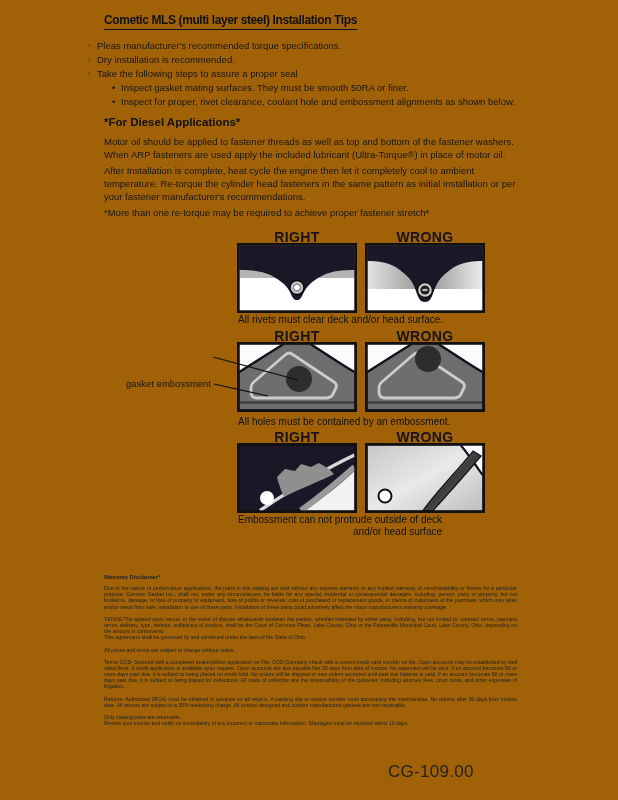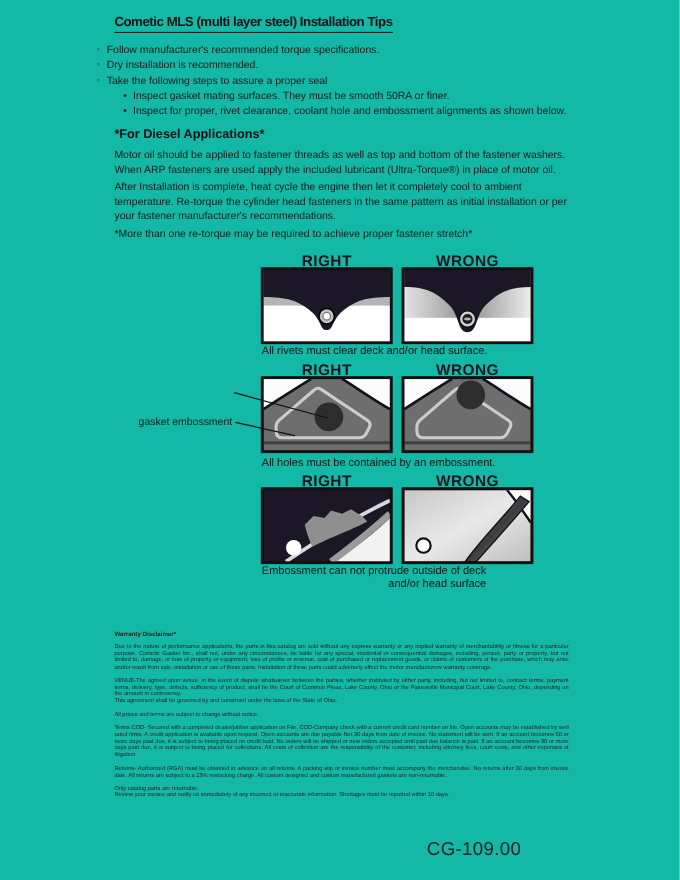--- a/index.html
+++ b/index.html
@@ -1,16 +1,16 @@
 <!DOCTYPE html>
 <html><head>
 <meta charset="utf-8">
 <style>
   html,body{margin:0;padding:0;background:#fff;}
-  #page{position:relative;width:618px;height:800px;background:#14b8a6;overflow:hidden;
+  #page{position:relative;width:618px;height:800px;background:#a16207;overflow:hidden;
         font-family:"Liberation Sans",sans-serif;color:#1a1a1a;}
   .abs{position:absolute;}
   
   .title{left:104px;top:13px;font-size:12px;font-weight:bold;letter-spacing:-0.4px;
          color:#111;border-bottom:1.6px solid #111;padding-bottom:2px;white-space:nowrap;}
   
   .bullet{left:88px;font-size:9.5px;white-space:nowrap;color:#161616;}
   .bullet .mk{display:inline-block;width:9px;font-size:8px;vertical-align:1px;}
   .sub{left:112px;}
   .sub .mk{font-size:9.5px;vertical-align:0;}
@@ -30,21 +30,21 @@
   .footer{left:388px;top:762px;font-size:17px;letter-spacing:0.3px;color:#222;white-space:nowrap;}
   svg{display:block;}
 </style>
 </head>
 <body>
 
 <div id="page">
 
   <div class="abs title">Cometic MLS (multi layer steel) Installation Tips</div>
 
-  <div class="abs bullet" style="top:40px"><span class="mk">◦</span><span>Follow manufacturer's recommended torque specifications.</span></div>
+  <div class="abs bullet" style="top:40px"><span class="mk">◦</span><span>Pleas manufacturer's recommended torque specifications.</span></div>
   <div class="abs bullet" style="top:54px"><span class="mk">◦</span><span>Dry installation is recommended.</span></div>
   <div class="abs bullet" style="top:68px"><span class="mk">◦</span><span>Take the following steps to assure a proper seal</span></div>
   <div class="abs bullet sub" style="top:82px"><span class="mk">•</span><span>Inspect gasket mating surfaces.  They must be smooth 50RA or finer.</span></div>
   <div class="abs bullet sub" style="top:96px"><span class="mk">•</span><span>Inspect for proper, rivet clearance, coolant hole and embossment alignments as shown below.</span></div>
 
   <div class="abs h2" style="top:116px">*For Diesel Applications*</div>
   <div class="abs para" style="top:164px">After Installation is complete, heat cycle the engine then let it completely cool to ambient temperature. Re-torque the cylinder head fasteners in the same pattern as initial installation or per your fastener manufacturer's recommendations.</div>
   <div class="abs para" style="top:135px">Motor oil should be applied to fastener threads as well as top and bottom of the fastener washers. When ARP fasteners are used apply the included lubricant (Ultra-Torque®) in place of motor oil.</div>
   <div class="abs para" style="top:206px">*More than one re-torque may be required to achieve proper fastener stretch*</div>
 

